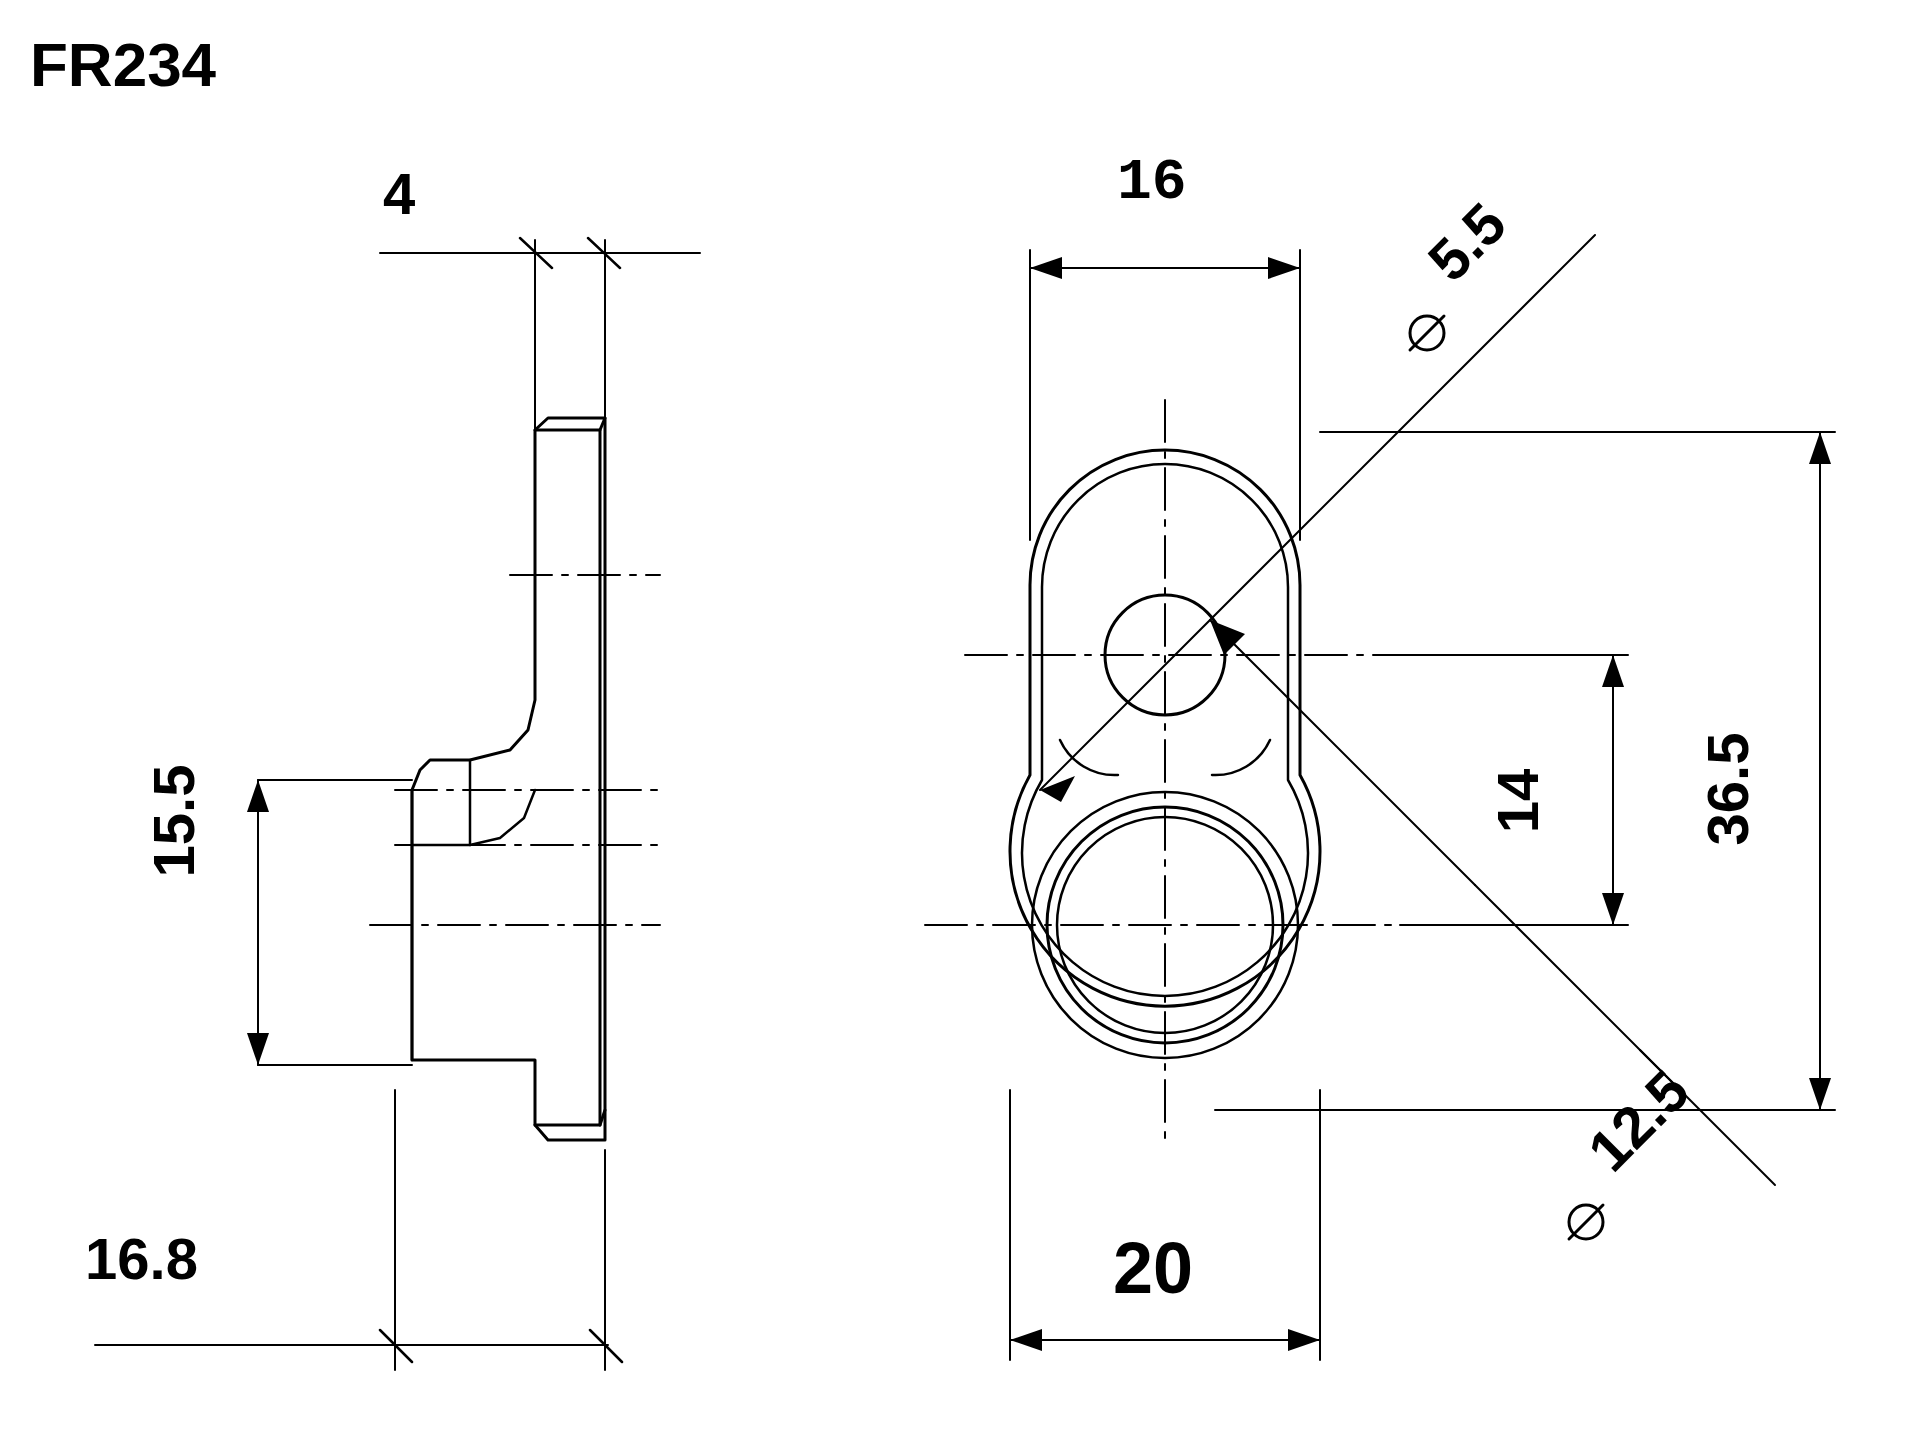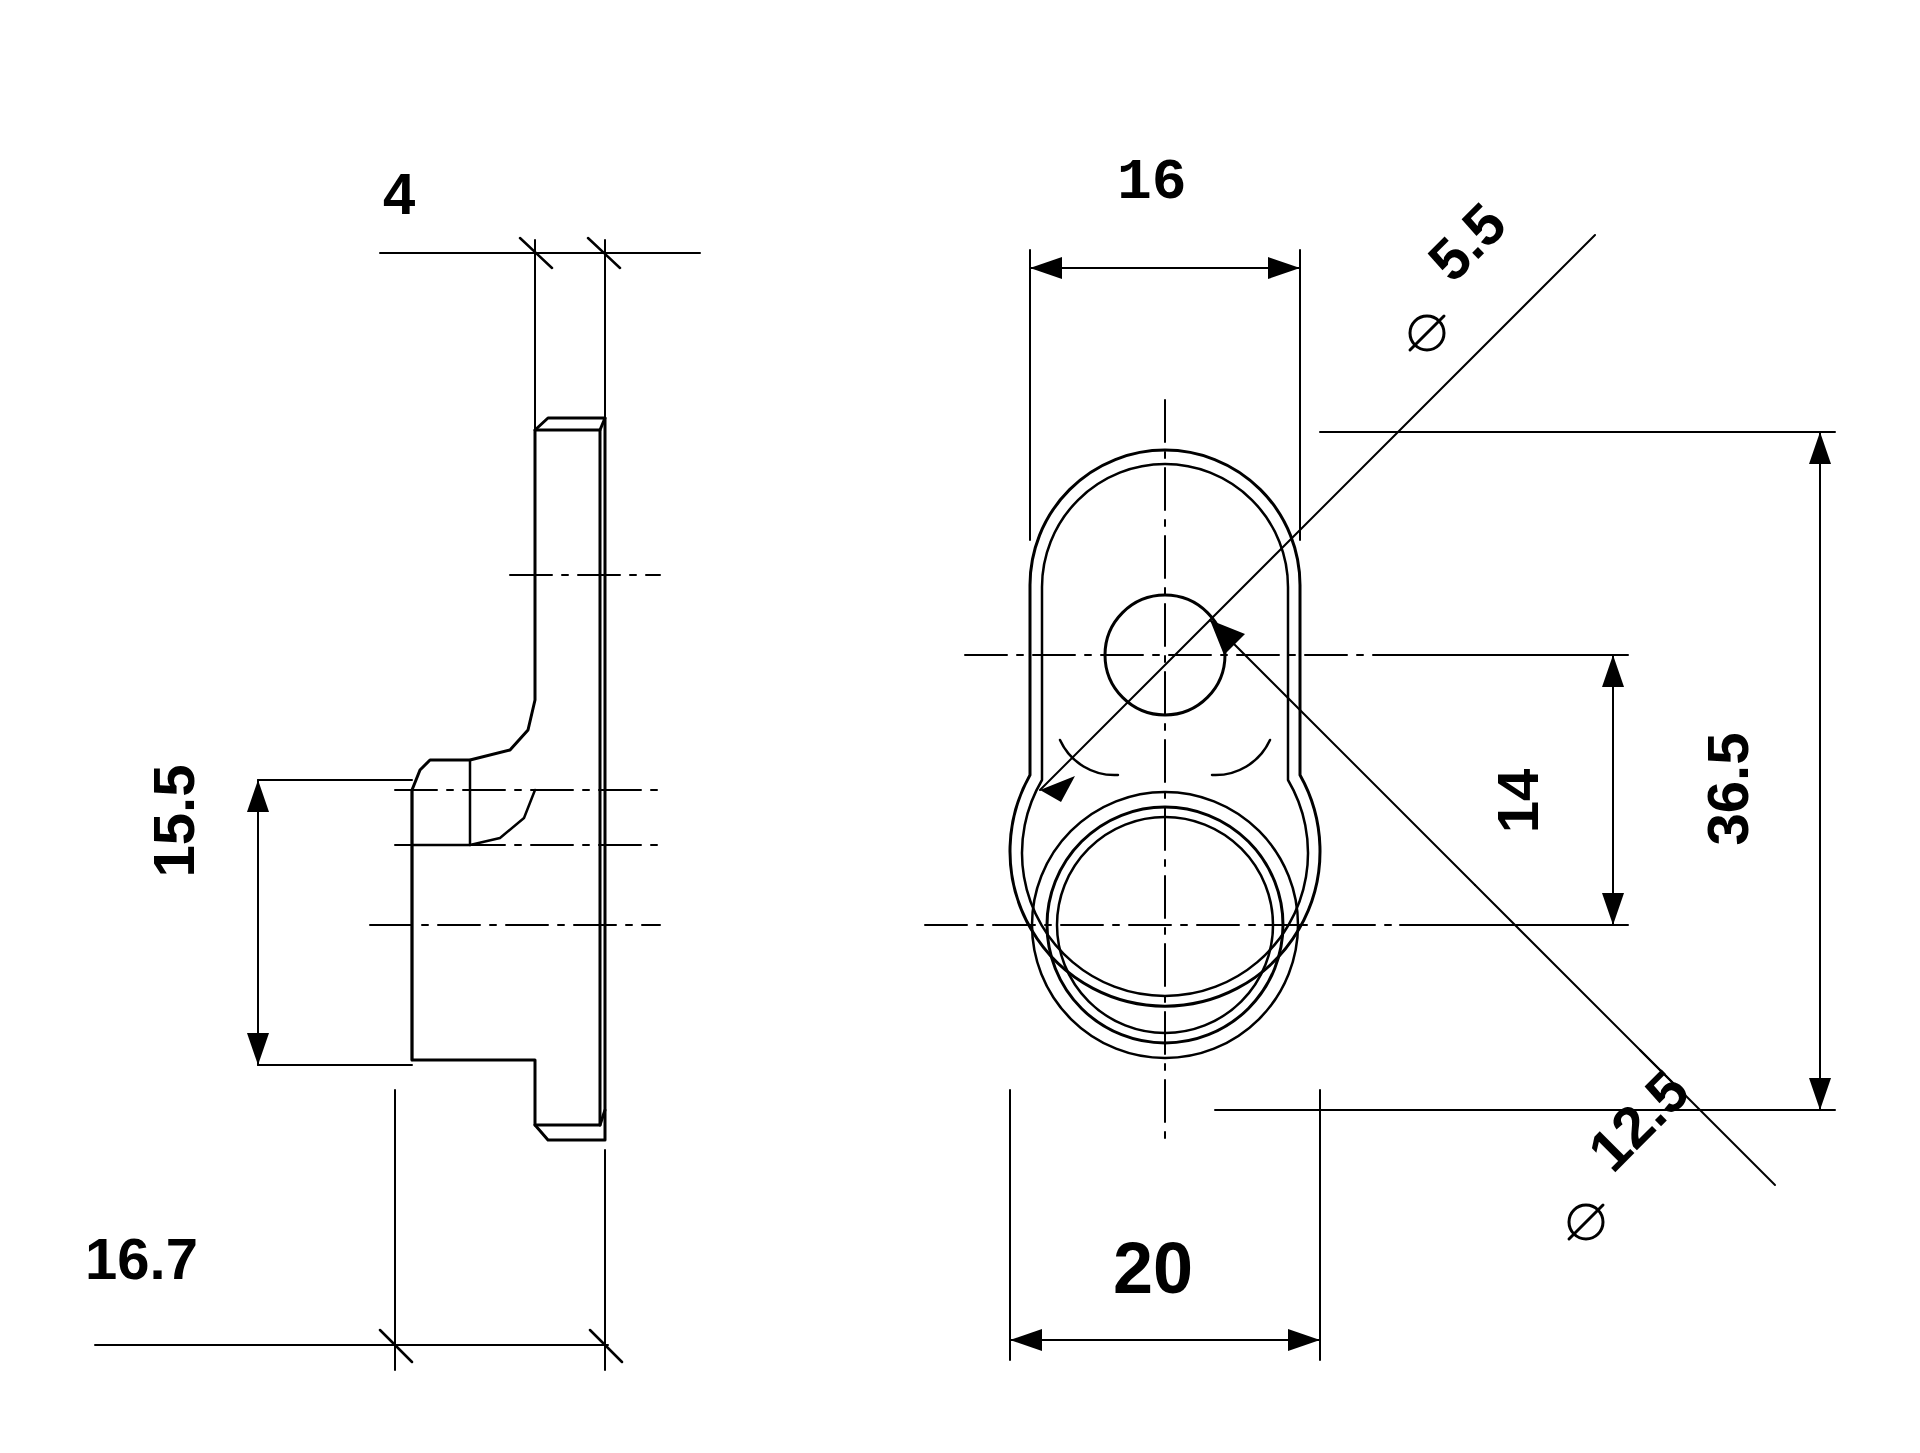--- a/index.html
+++ b/index.html
@@ -128,26 +128,27 @@
       <g stroke-width="3">
         <circle cx="1427" cy="333" r="17" transform="rotate(-45 1427 333)"></circle>
         <line x1="1410" y1="350" x2="1444" y2="316"></line>
         <circle cx="1586" cy="1222" r="17" transform="rotate(-45 1586 1222)"></circle>
         <line x1="1569" y1="1239" x2="1603" y2="1205"></line>
       </g>
 
     </g>
   </svg>
 
+  <div class="lbl" style="left:30px; top:34px; font-size:62px;">FR234</div>
 
   <div class="lbl" style="left:383px; top:165px; font-size:58px;">4</div>
 
   <div class="lbl vert" style="left:118px; top:792px; font-size:58px; transform:rotate(-90deg);">15.5</div>
 
-  <div class="lbl" style="left:85px; top:1230px; font-size:58px;">16.7</div>
+  <div class="lbl" style="left:85px; top:1230px; font-size:58px;">16.8</div>
 
   <div class="lbl" style="left:1117px; top:154px; font-size:58px;font-family:Liberation Mono, monospace;">16</div>
 
   <div class="lbl" style="left:1113px; top:1232px; font-size:72px;">20</div>
 
   <div class="lbl vert" style="left:1672px; top:760px; font-size:58px; transform:rotate(-90deg);">36.5</div>
 
   <div class="lbl vert" style="left:1486px; top:772px; font-size:58px; transform:rotate(-90deg);">14</div>
 
   <div class="lbl" style="left:1418px; top:250px; font-size:58px; transform:rotate(-45deg); transform-origin:0 0;">5.5</div>

